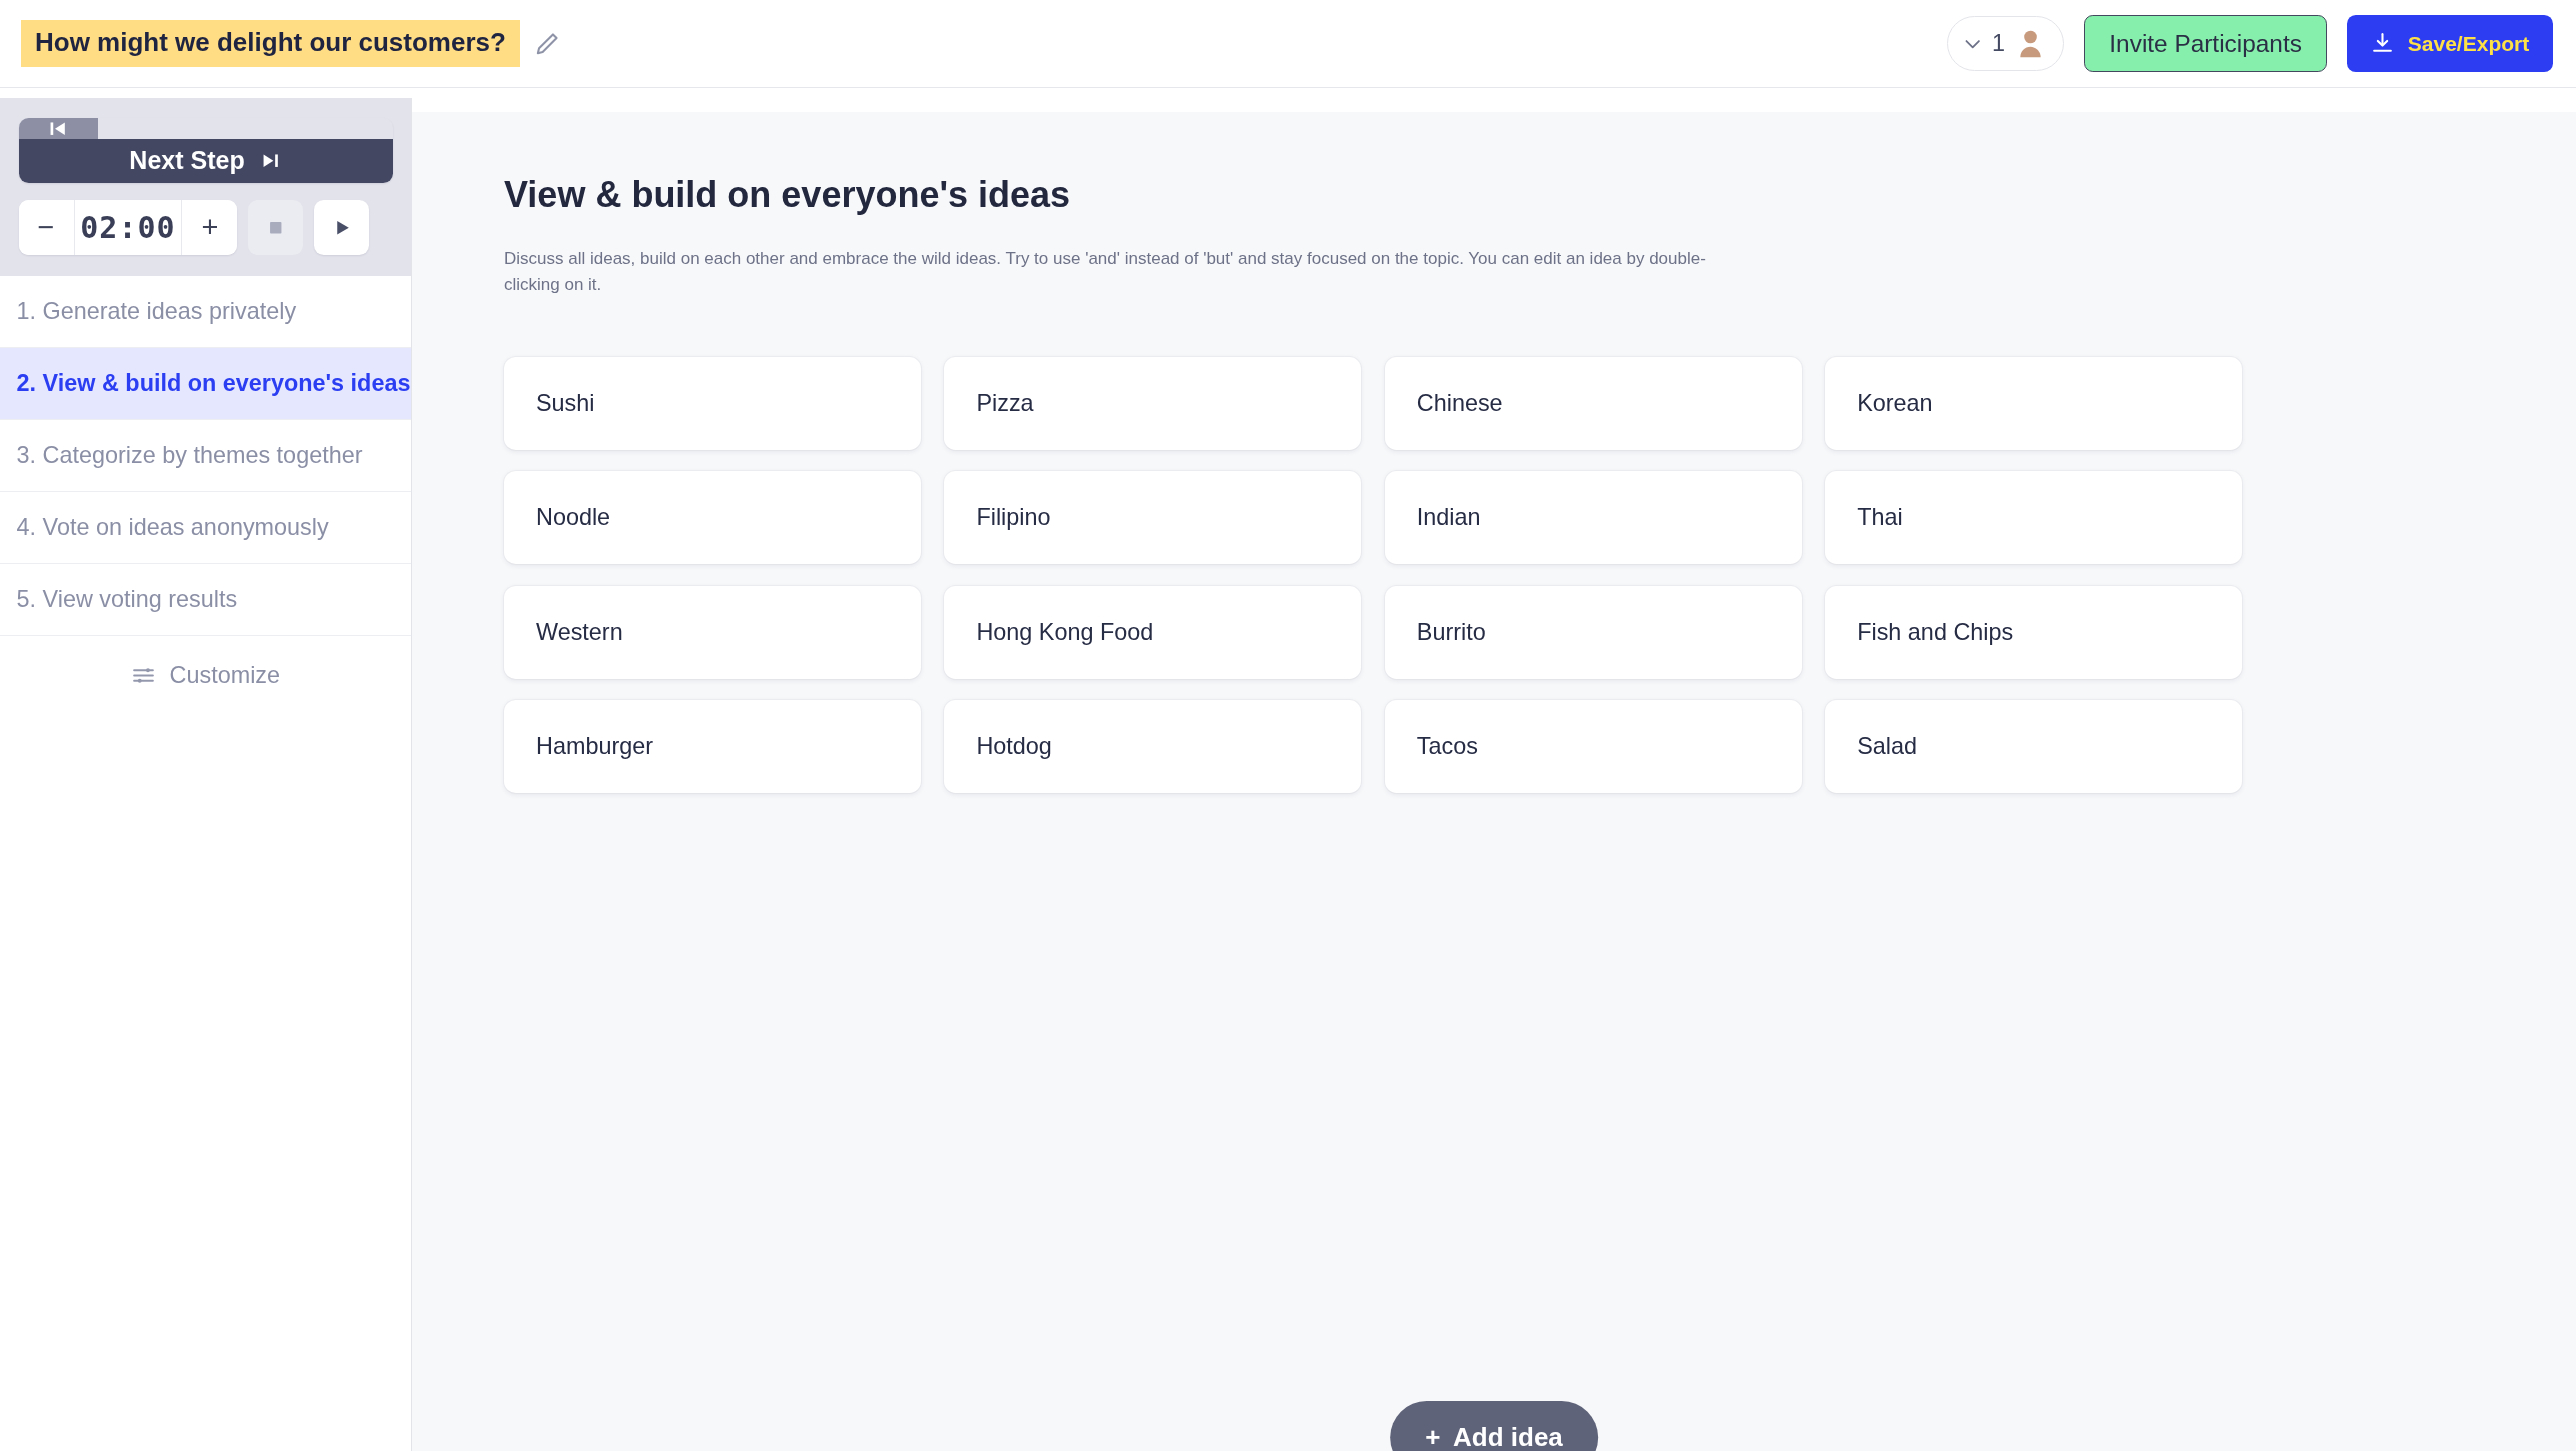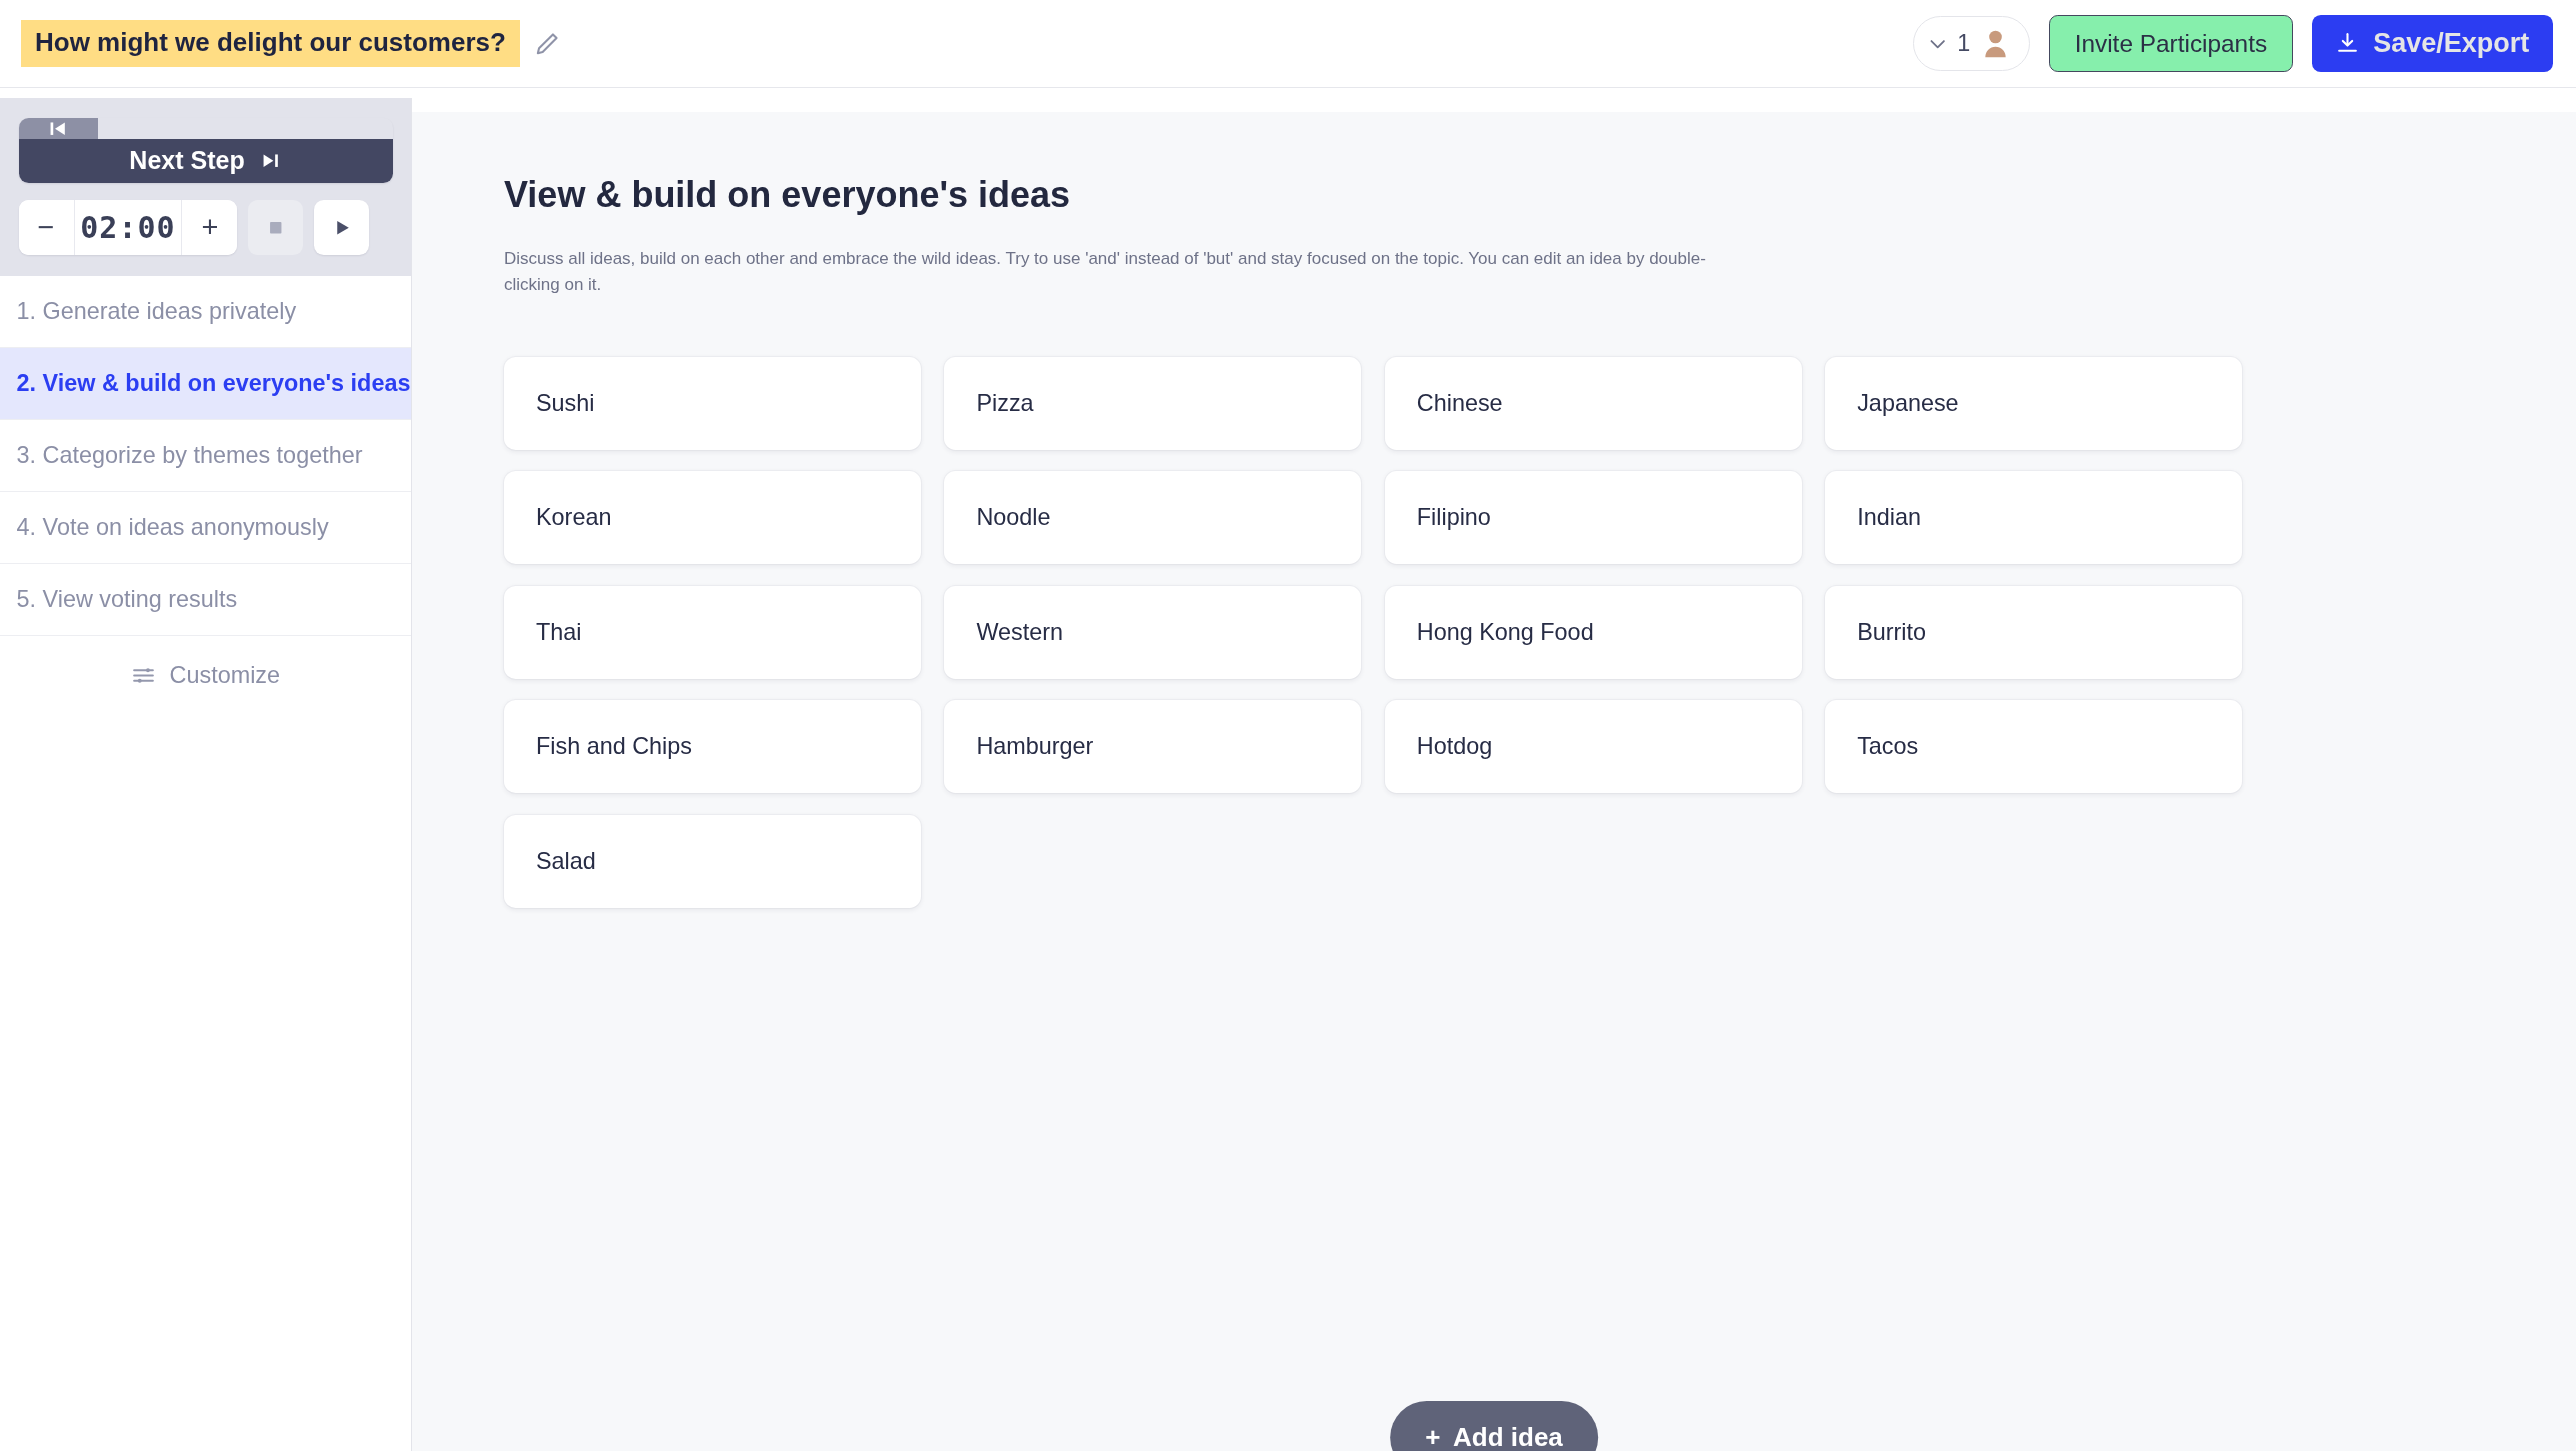--- a/index.html
+++ b/index.html
@@ -64,22 +64,22 @@
     padding: 0 24.4px;
     cursor: pointer;
     font-family: "Liberation Sans", sans-serif;
     white-space: nowrap;
   }
   #save-export-btn {
     height: 57px;
     border: none;
     border-radius: 8.8px;
     background: #2c3df2;
-    color: #e5e5e5;
-    font-size: 27px;
+    color: #fde047;
+    font-size: 21px;
     font-weight: bold;
     padding: 0 23.4px;
     display: flex; align-items: center; gap: 12.7px;
     cursor: pointer;
     font-family: "Liberation Sans", sans-serif;
     white-space: nowrap;
   }
   .dl-icon { width: 25px; height: 25px; display: block; }
 
   
@@ -350,21 +350,20 @@
 
 <div id="main">
 
   <h1 id="main-heading">View &amp; build on everyone's ideas</h1>
   <p id="main-desc">Discuss all ideas, build on each other and embrace the wild ideas. Try to use 'and' instead of 'but' and stay focused on the topic. You can edit an idea by double-clicking on it.</p>
 
   <div id="ideas-grid">
     <div class="idea-card">Sushi</div>
     <div class="idea-card">Pizza</div>
     <div class="idea-card">Chinese</div>
-    <div class="idea-card">Japanese</div>
     <div class="idea-card">Korean</div>
     <div class="idea-card">Noodle</div>
     <div class="idea-card">Filipino</div>
     <div class="idea-card">Indian</div>
     <div class="idea-card">Thai</div>
     <div class="idea-card">Western</div>
     <div class="idea-card">Hong Kong Food</div>
     <div class="idea-card">Burrito</div>
     <div class="idea-card">Fish and Chips</div>
     <div class="idea-card">Hamburger</div>

